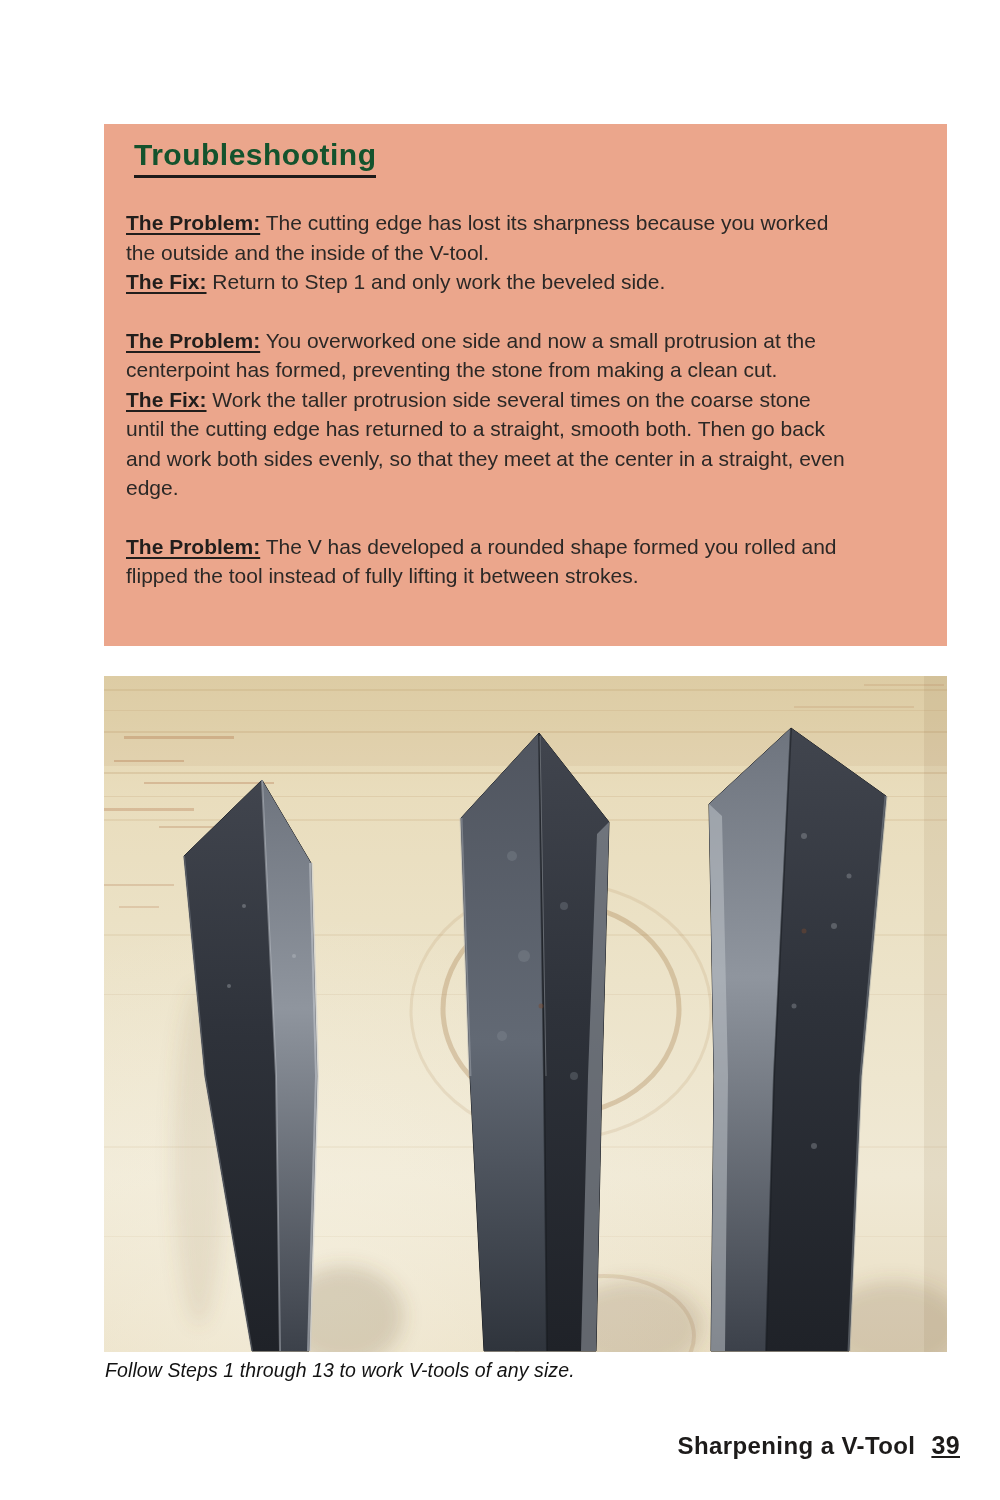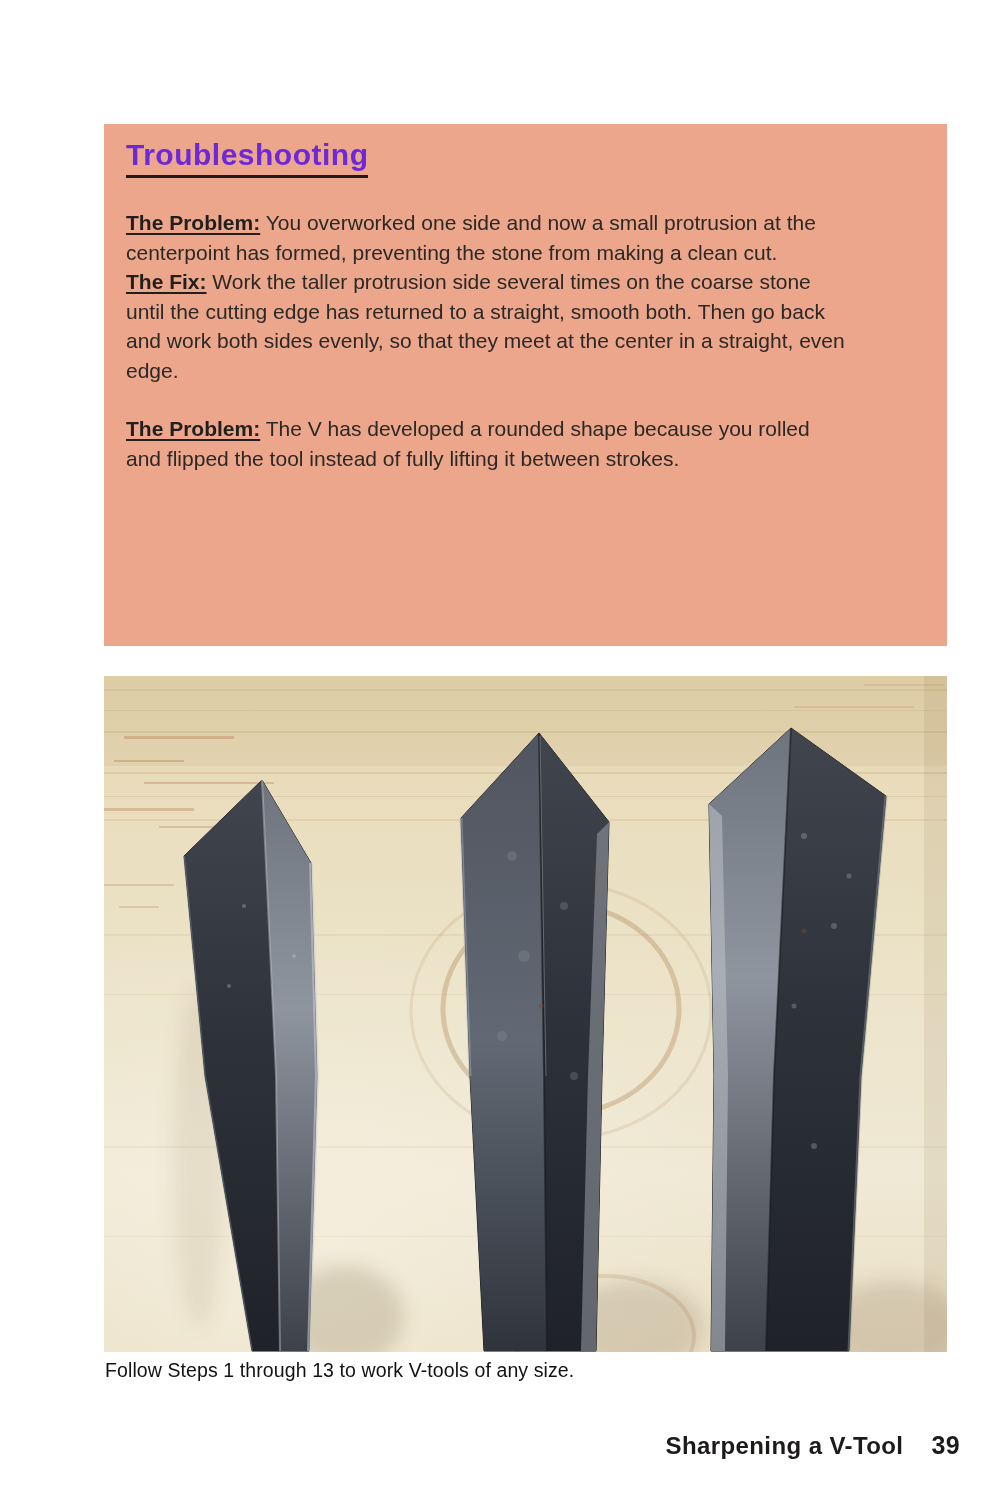--- a/index.html
+++ b/index.html
@@ -14,23 +14,23 @@
 
   
   .trouble-box{
     position:absolute;left:104px;top:124px;width:843px;height:522px;
     box-sizing:border-box;
     padding:14px 0 0 22px;
     background:#EBA68C;
   }
   .trouble-heading{
     display:inline-block;
-    margin:0 0 30px 0;
+    margin:0 0 30px 8px;
     font-size:30px;font-weight:bold;letter-spacing:0.5px;
-    color:#6d28d9;
+    color:#14532d;
     border-bottom:3px solid #1d1b1a;
     padding-bottom:4px;
     line-height:1.1;
   }
   .para{
     width:722px;
     margin:0 0 29px 0;
     font-size:21px;line-height:29.5px;
     color:#2b2826;
   }
@@ -46,52 +46,61 @@
   .photo-frame{
     position:absolute;left:104px;top:676px;width:843px;height:676px;
     overflow:hidden;
   }
   .photo-frame svg{display:block;width:100%;height:100%;}
 
   .photo-caption{
     position:absolute;left:105px;top:1358px;
     font-size:19.5px;line-height:24px;color:#121212;
     letter-spacing:0.1px;
+    font-style:italic;
   }
 
   
   .footer{
     position:absolute;top:1431px;right:40px;
     font-size:24px;font-weight:bold;color:#1d1b1a;
     letter-spacing:0.4px;
     white-space:nowrap;
   }
-  .footer .page-num{margin-left:28px;font-size:25px;}
+  .footer .page-num{margin-left:16px;font-size:25px;text-decoration:underline;}
 </style>
 </head>
 <body>
 
 <div class="page">
 
   <div class="trouble-box">
     <h1 class="trouble-heading">Troubleshooting</h1>
 
+    <p class="para">
+      <span class="lbl">The Problem:</span>
+      <span>The cutting edge has lost its sharpness because you worked the outside and the inside of the V-tool.</span>
+      <span class="fix-line">
+        <span class="lbl">The Fix:</span>
+        <span>Return to Step 1 and only work the beveled side.</span>
+      </span>
+    </p>
 
     <p class="para">
       <span class="lbl">The Problem:</span>
       <span>You overworked one side and now a small protrusion at the centerpoint has formed, preventing the stone from making a clean cut.</span>
       <span class="fix-line">
         <span class="lbl">The Fix:</span>
         <span>Work the taller protrusion side several times on the coarse stone until the cutting edge has returned to a straight, smooth both. Then go back and work both sides evenly, so that they meet at the center in a straight, even edge.</span>
       </span>
     </p>
 
     <p class="para">
       <span class="lbl">The Problem:</span>
-      <span>The V has developed a rounded shape because you rolled and flipped the tool instead of fully lifting it between strokes.</span>
+      <span>The V has developed a rounded shape formed you rolled and flipped the tool instead of fully lifting it between strokes.</span>
     </p>
   </div>
 
   <div class="photo-frame">
     <svg viewBox="0 0 843 676" preserveAspectRatio="none">
       <defs>
         <linearGradient id="wood" x1="0" y1="0" x2="0" y2="1">
           <stop offset="0" stop-color="#e3d4ad"></stop>
           <stop offset="0.18" stop-color="#e9ddbd"></stop>
           <stop offset="0.45" stop-color="#ece3c9"></stop>

